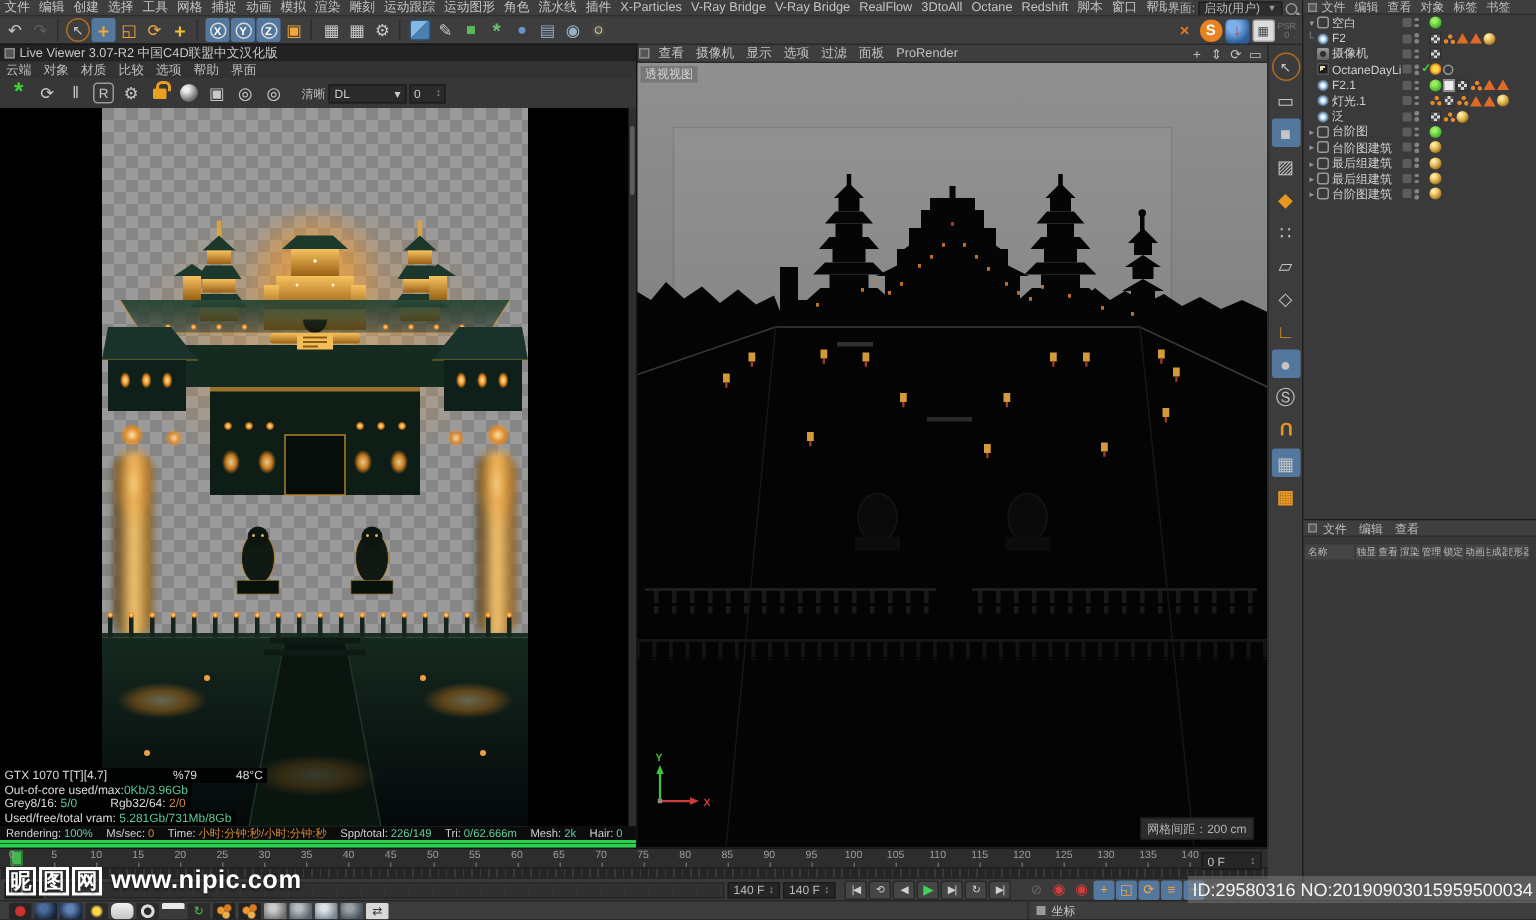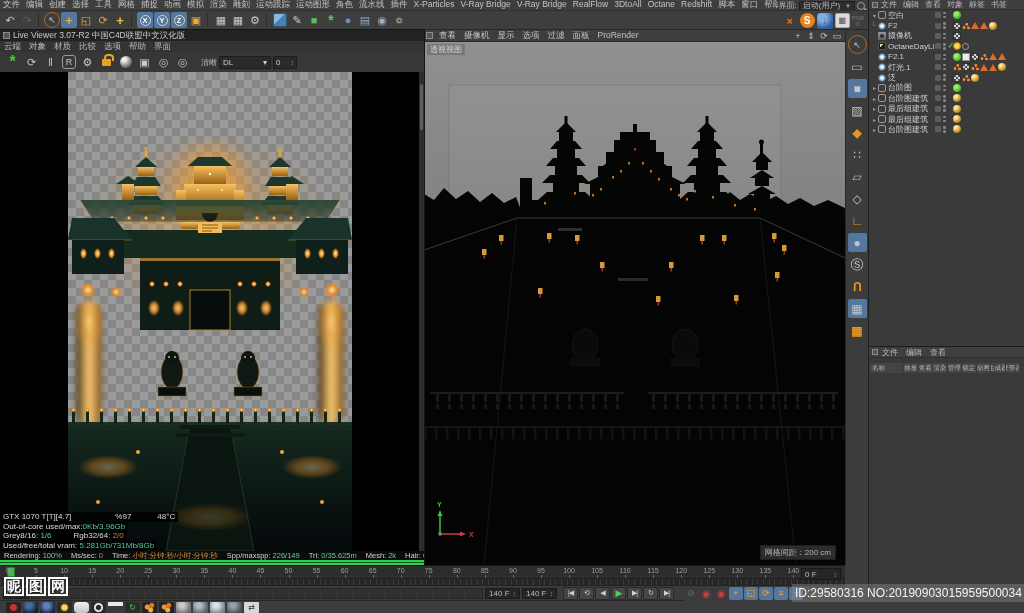--- a/index.html
+++ b/index.html
@@ -559,29 +559,29 @@
         <circle cx="70" cy="380" r="2" fill="#f0a040"></circle>
           <circle cx="214" cy="380" r="2" fill="#f0a040"></circle>
         <circle cx="30" cy="430" r="2" fill="#f0a040"></circle>
           <circle cx="254" cy="430" r="2" fill="#f0a040"></circle>
       </svg>
 
 
       <div class="lv-gpu" data-name="lv-gpu-overlay">
         <div class="gchip" data-name="lv-gpu-line1">
           <span>GTX 1070 T[T][4.7]</span>
-          <span style="margin-left:44px">%97</span>
+          <span style="margin-left:44px">%79</span>
           <span style="margin-left:26px">48°C</span>
         </div>
         <div class="gchip" data-name="lv-gpu-line2">
           <span>Out-of-core used/max:</span>
             <span class="gv">0Kb/3.96Gb</span>
         </div>
         <div class="gchip" data-name="lv-gpu-line3">
-          <span>Grey8/16:</span>&nbsp;<span class="gv">1/6</span>
+          <span>Grey8/16:</span>&nbsp;<span class="gv">5/0</span>
           <span style="margin-left:22px">Rgb32/64:</span>&nbsp;<span class="go">2/0</span>
         </div>
         <div class="gchip" data-name="lv-gpu-line4">
           <span>Used/free/total vram:</span>&nbsp;<span class="gv">5.281Gb/731Mb/8Gb</span>
         </div>
       </div>
 
       <div class="lv-scroll" data-name="lv-scrollbar">
           <i></i>
         </div>
@@ -594,26 +594,26 @@
         </span>
         <span class="pair" data-name="lv-stat-1">
           <span data-name="lv-stat-label">Ms/sec:</span>
           <span class="sv-o" data-name="lv-stat-value">0</span>
         </span>
         <span class="pair" data-name="lv-stat-2">
           <span data-name="lv-stat-label">Time:</span>
           <span class="sv-o" data-name="lv-stat-value">小时:分钟:秒/小时:分钟:秒</span>
         </span>
         <span class="pair" data-name="lv-stat-3">
-          <span data-name="lv-stat-label">Spp/maxspp:</span>
+          <span data-name="lv-stat-label">Spp/total:</span>
           <span class="sv-g" data-name="lv-stat-value">226/149</span>
         </span>
         <span class="pair" data-name="lv-stat-4">
           <span data-name="lv-stat-label">Tri:</span>
-          <span class="sv-g" data-name="lv-stat-value">0/35.625m</span>
+          <span class="sv-g" data-name="lv-stat-value">0/62.666m</span>
         </span>
         <span class="pair" data-name="lv-stat-5">
           <span data-name="lv-stat-label">Mesh:</span>
           <span class="sv-g" data-name="lv-stat-value">2k</span>
         </span>
         <span class="pair" data-name="lv-stat-6">
           <span data-name="lv-stat-label">Hair:</span>
           <span class="sv-g" data-name="lv-stat-value">0</span>
         </span>
       </div>
@@ -1163,21 +1163,26 @@
       <span class="mat mat-window" data-name="material-thumb-window"></span>
       <span class="mat mat-recycle" data-name="material-thumb-recycle">↻</span>
       <span class="mat mat-blossom-1" data-name="material-thumb-blossom-1"></span>
       <span class="mat mat-blossom-2" data-name="material-thumb-blossom-2"></span>
       <span class="mat mat-stone-1" data-name="material-thumb-stone-1"></span>
       <span class="mat mat-stone-2" data-name="material-thumb-stone-2"></span>
       <span class="mat mat-stone-3" data-name="material-thumb-stone-3"></span>
       <span class="mat mat-stone-4" data-name="material-thumb-stone-4"></span>
       <span class="mat mat-shuffle" data-name="material-thumb-shuffle">⇄</span>
     </div>
+  <div class="coord" data-name="coordinates-panel">
+    <span class="sq" data-name="panel-icon"></span>
+    <span data-name="coordinates-panel-title">坐标</span>
+  </div>
 
   <div class="wm1" id="wm1" data-name="nipic-watermark">
       <span class="ch" data-name="watermark-char">昵</span>
       <span class="ch" data-name="watermark-char">图</span>
       <span class="ch" data-name="watermark-char">网</span>
+      <span class="url" data-name="watermark-url">www.nipic.com</span>
     </div>
   <div class="wm2" data-name="stock-id-watermark">ID:29580316 NO:20190903015959500034</div>
 
 </div>
 
 </body></html>

